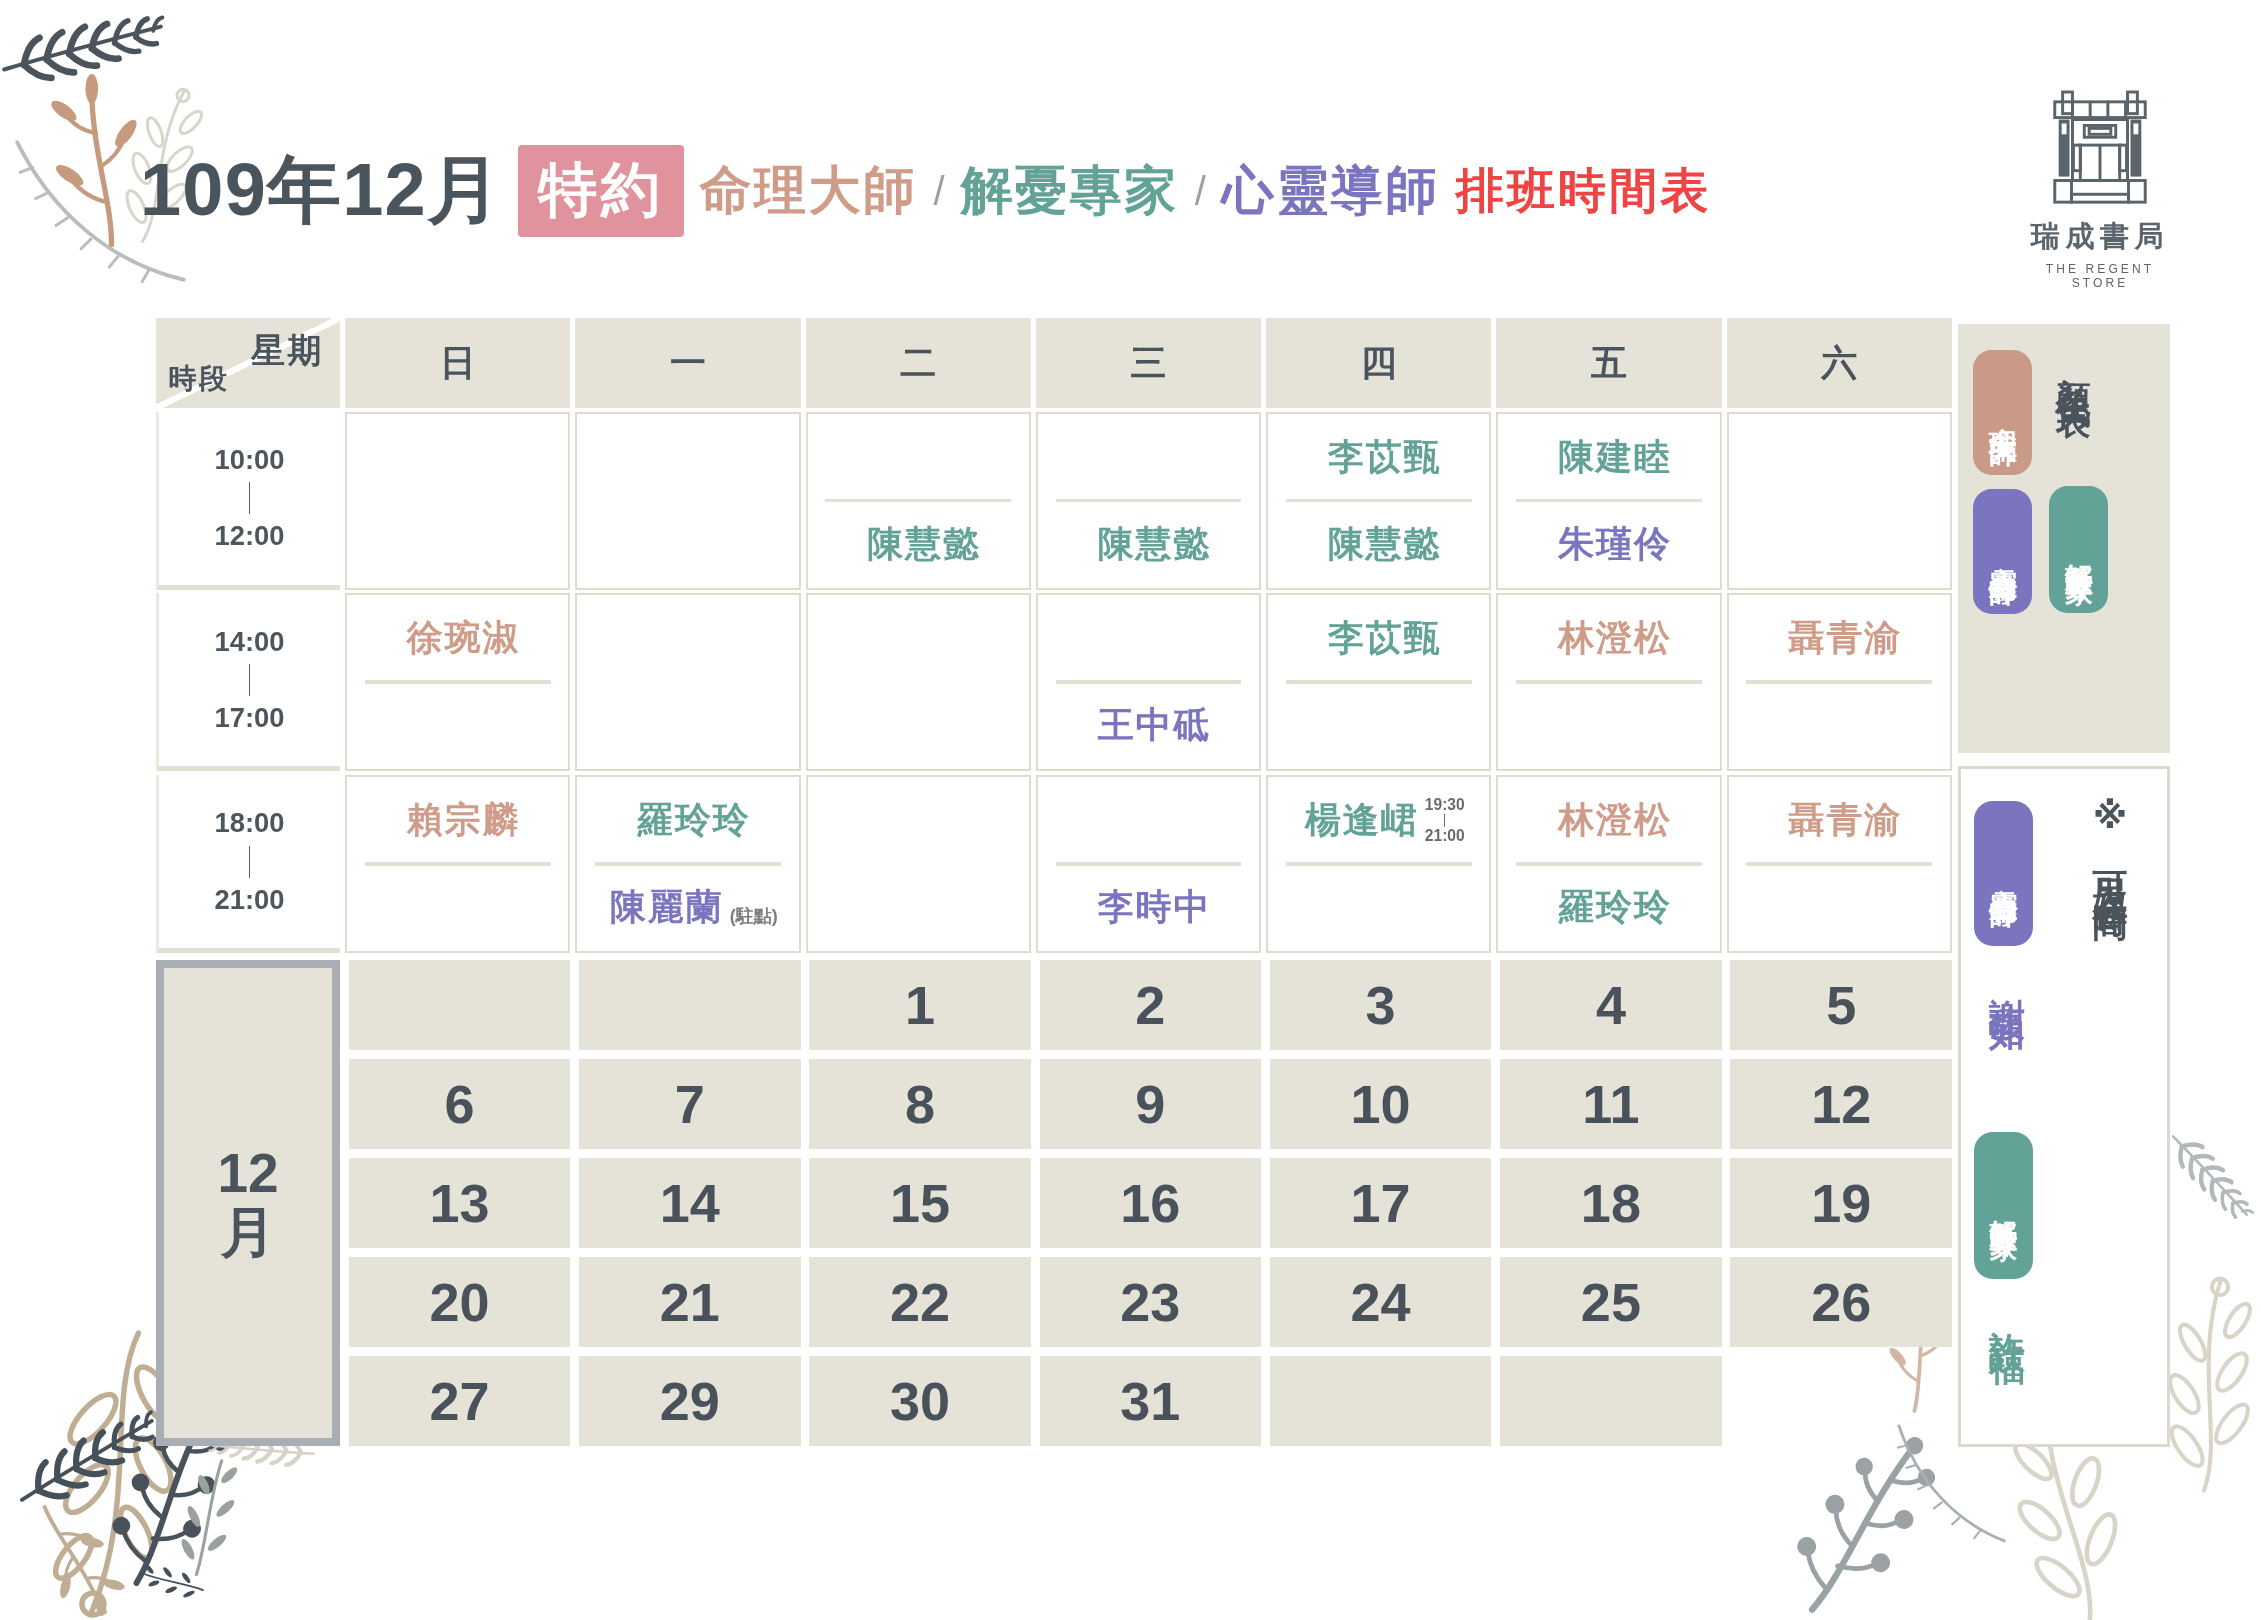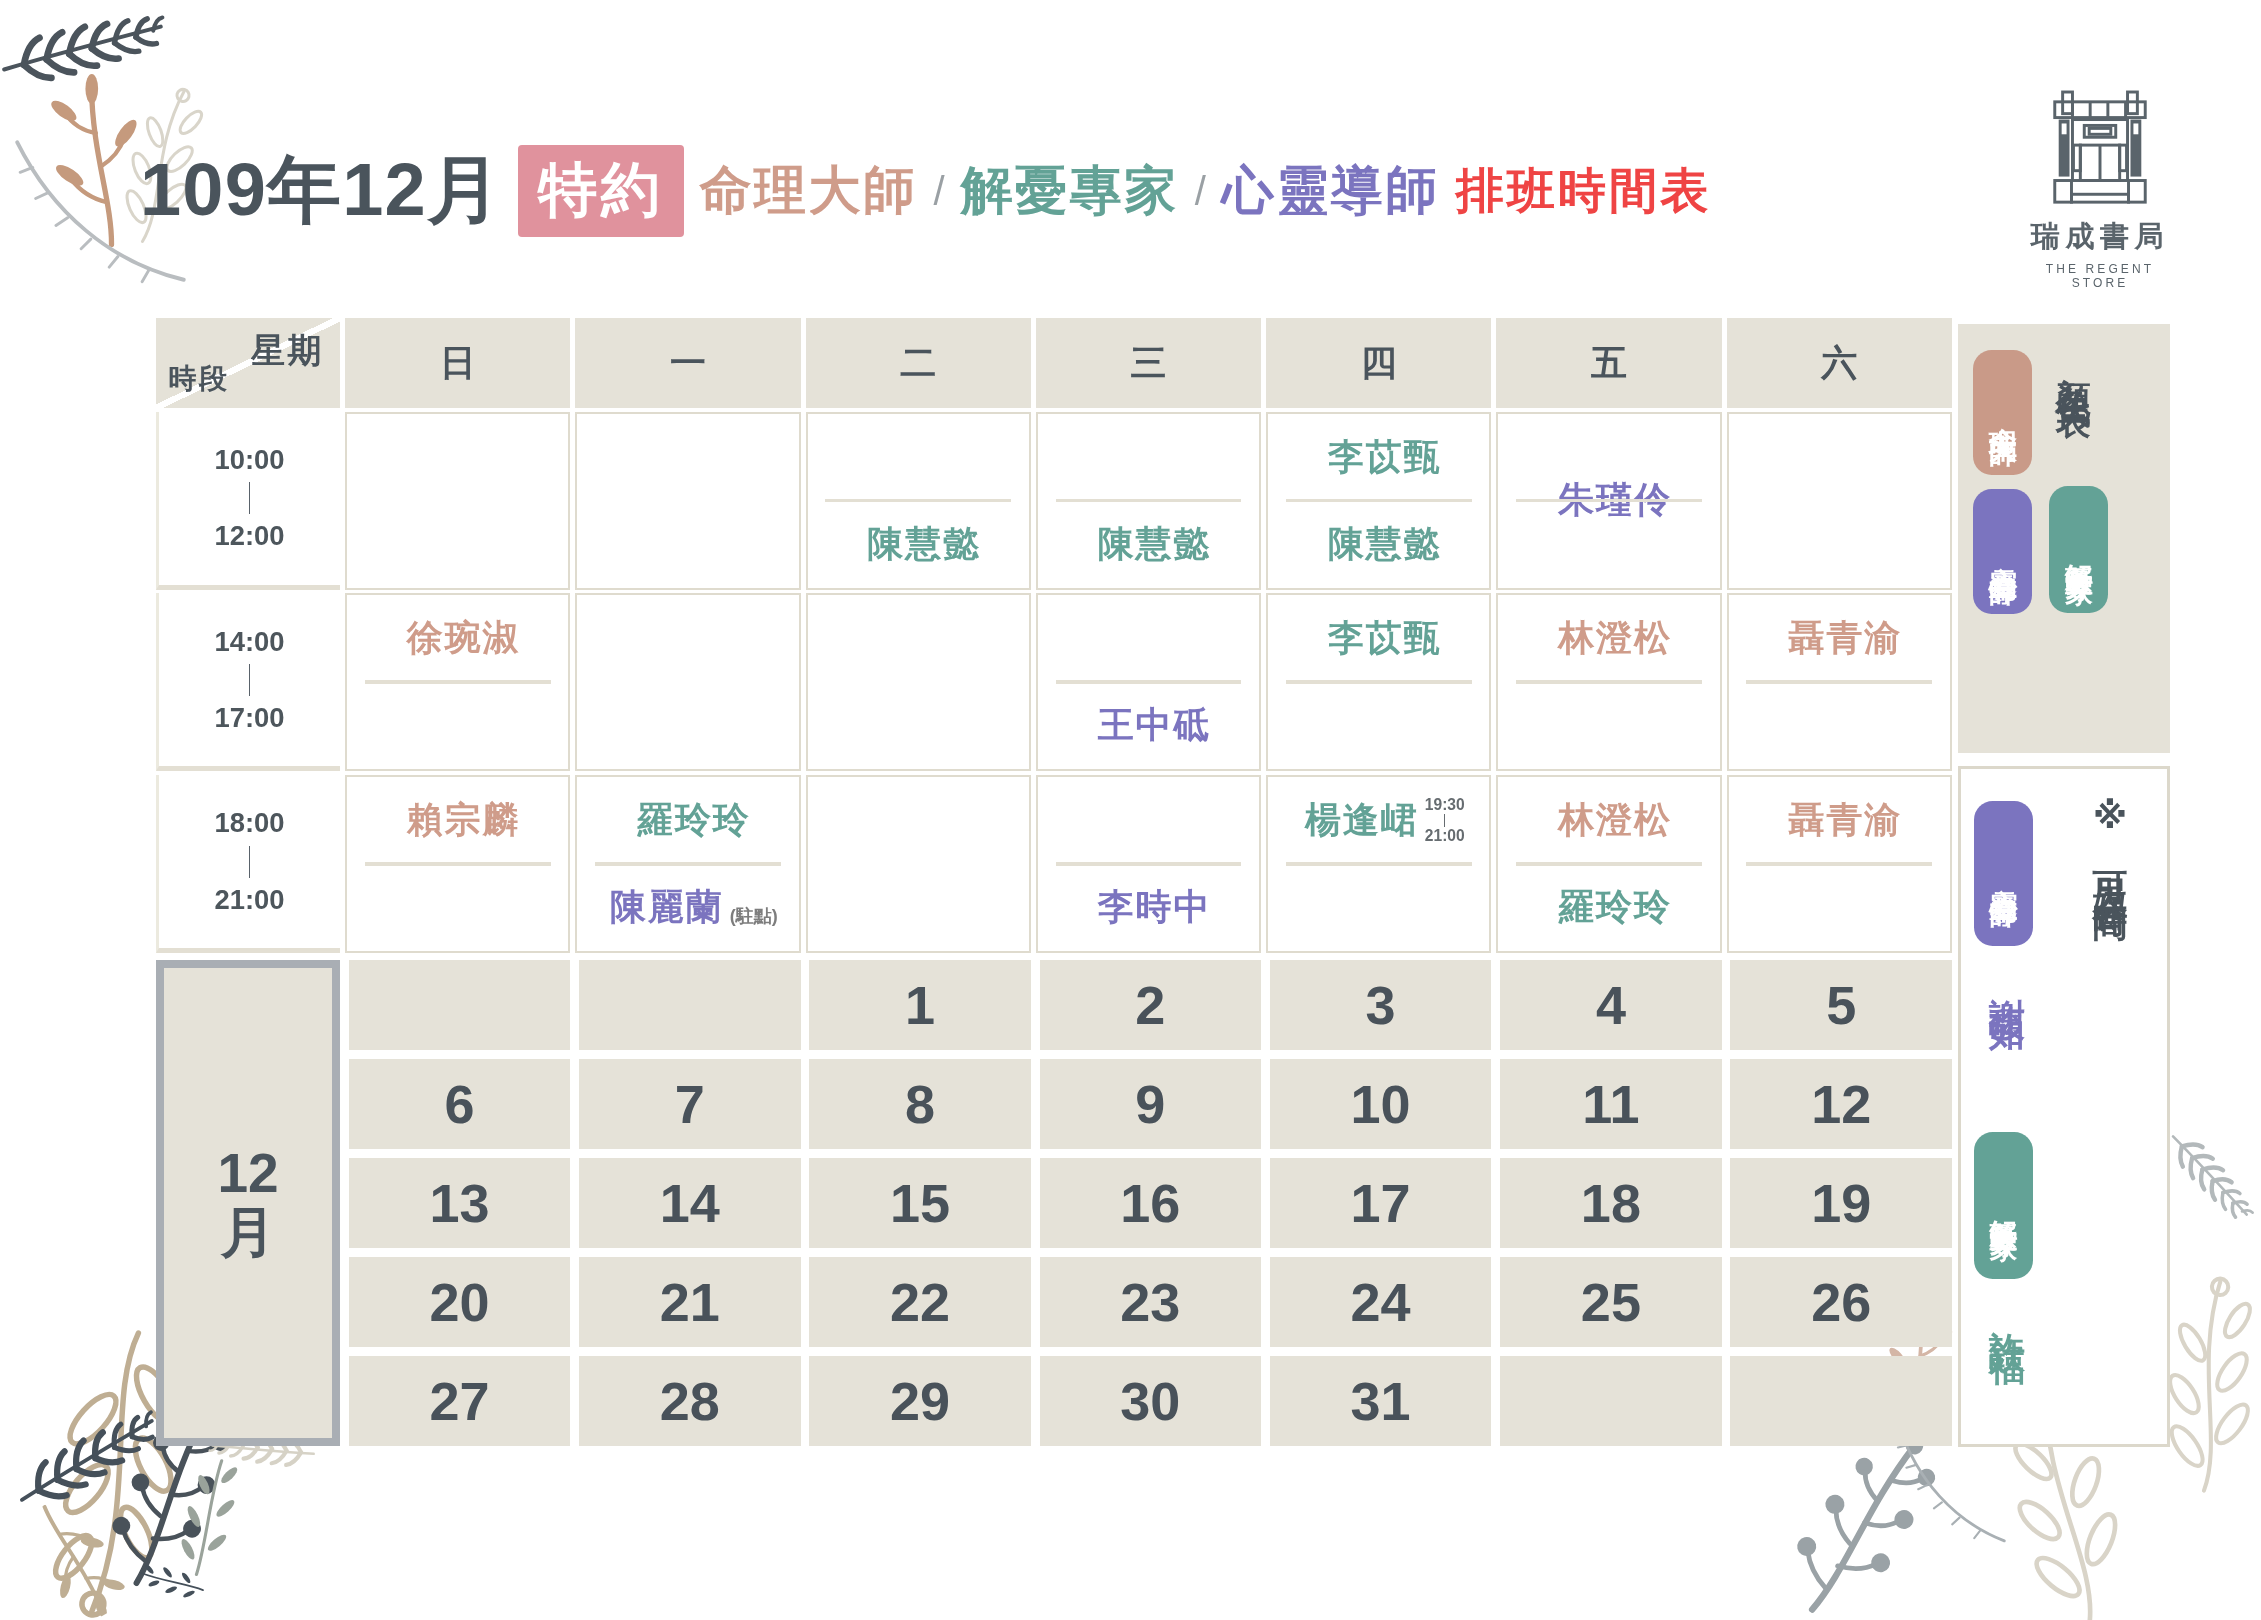--- a/index.html
+++ b/index.html
@@ -292,20 +292,23 @@
       <div class="slot-cell">
         <div class="half">
           <span class="name c-expert">李苡甄</span>
         </div>
         <div class="half">
           <span class="name c-expert">陳慧懿</span>
         </div>
         <div class="divider"></div>
       </div>
       <div class="slot-cell">
+        <div class="half">
+          <span class="name c-expert">陳建睦</span>
+        </div>
         <div class="half">
           <span class="name c-mentor">朱瑾伶</span>
         </div>
         <div class="divider"></div>
       </div>
       <div class="slot-cell">
         <div class="half"></div>
         <div class="half"></div>
       </div>
       <div class="time-cell">
@@ -447,21 +450,20 @@
       <div class="date-cell">18</div>
       <div class="date-cell">19</div>
       <div class="date-cell">20</div>
       <div class="date-cell">21</div>
       <div class="date-cell">22</div>
       <div class="date-cell">23</div>
       <div class="date-cell">24</div>
       <div class="date-cell">25</div>
       <div class="date-cell">26</div>
       <div class="date-cell">27</div>
-      <div class="date-cell">28</div>
       <div class="date-cell">29</div>
       <div class="date-cell">30</div>
       <div class="date-cell">31</div>
       <div class="date-cell"></div>
       <div class="date-cell"></div>
     </div>
 
   <div class="legend-top">
     <div class="lt-title vtext">顏色代表</div>
     <div class="vbadge b-master bg-master">

